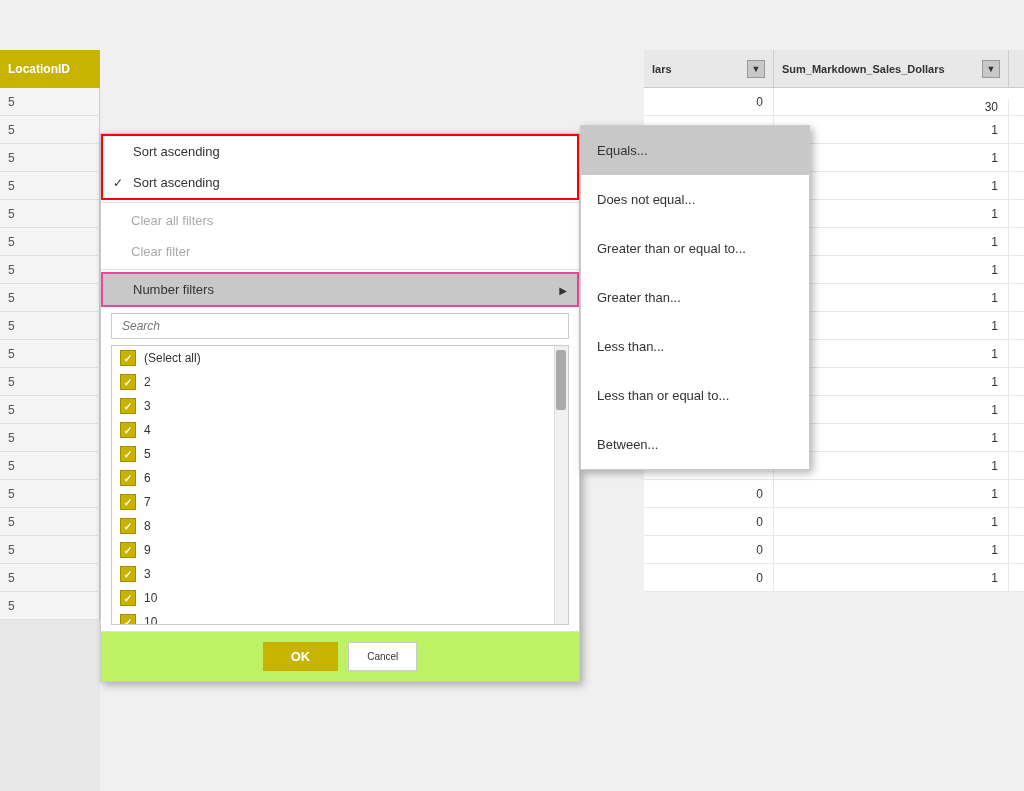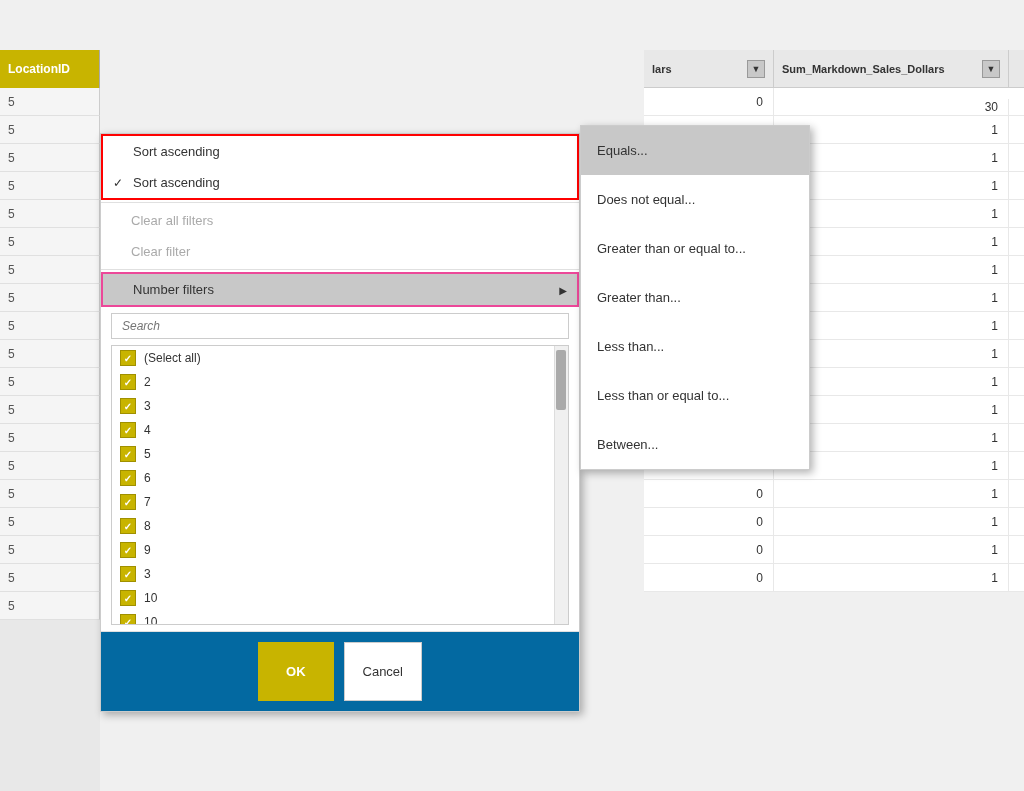--- a/index.html
+++ b/index.html
@@ -220,39 +220,39 @@
       font-weight: bold;
     }
 
     
     .bottom-buttons {
       display: flex;
       justify-content: center;
       gap: 10px;
       padding: 10px;
       border-top: 1px solid #e0e0e0;
-      background: #0369a1;
+      background: #bef264;
     }
 
     .btn-ok {
       background: #c8b400;
       color: white;
       border: none;
       padding: 7px 28px;
       font-size: 13px;
       cursor: pointer;
       font-weight: 600;
     }
 
     .btn-cancel {
       background: white;
       color: #333;
       border: 1px solid #ccc;
-      padding: 21px 18px;
-      font-size: 13px;
+      padding: 7px 18px;
+      font-size: 10px;
       cursor: pointer;
     }
 
     
     .submenu {
       position: absolute;
       top: 125px;
       left: 580px;
       width: 230px;
       background: white;

